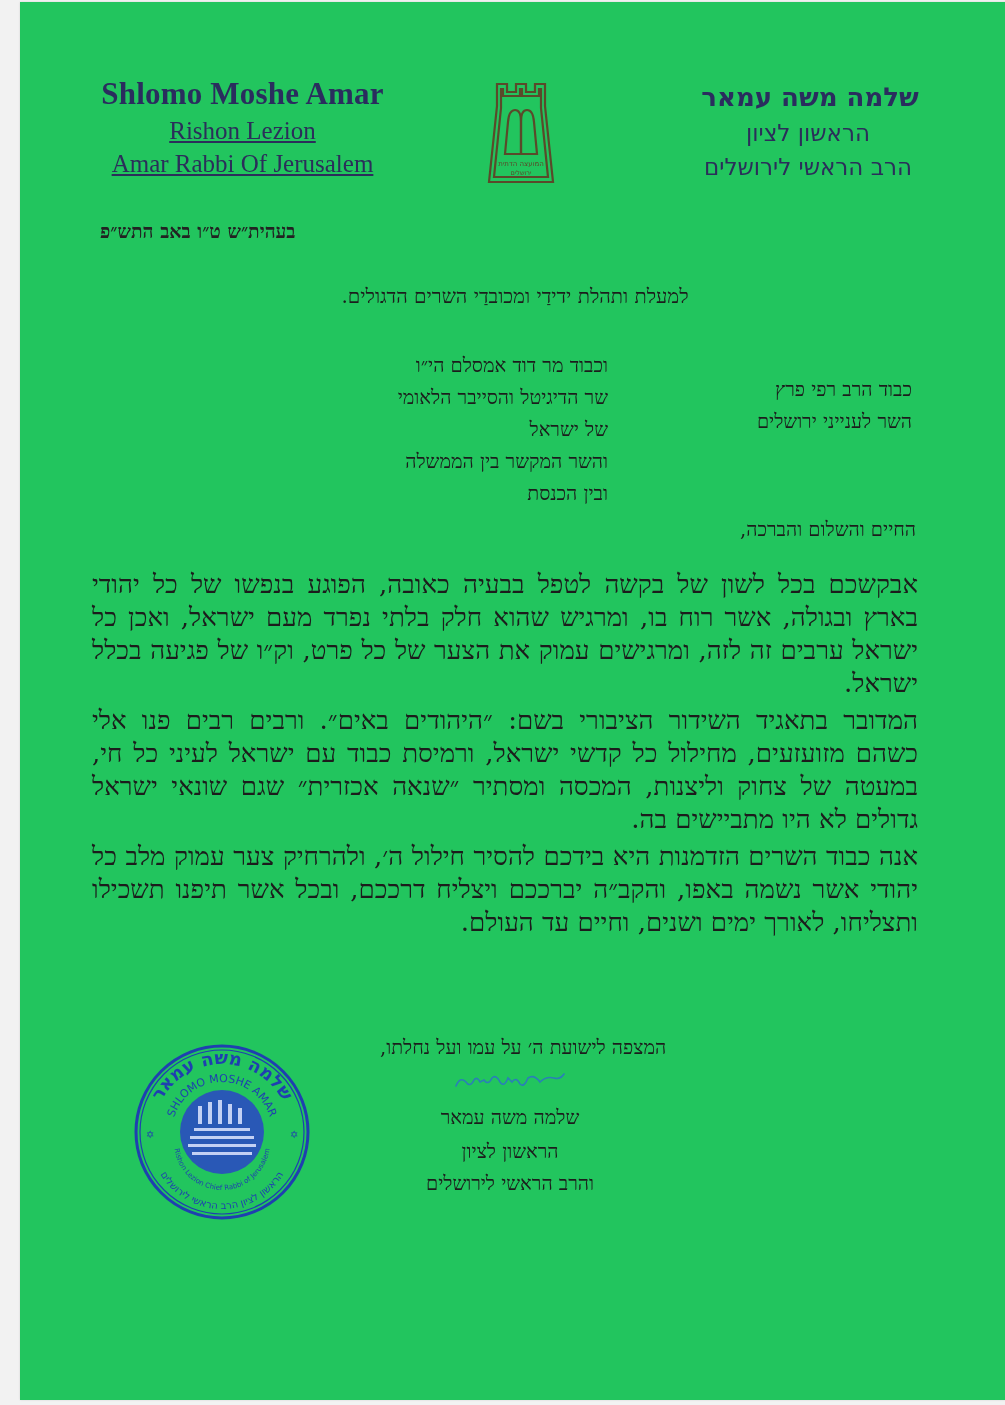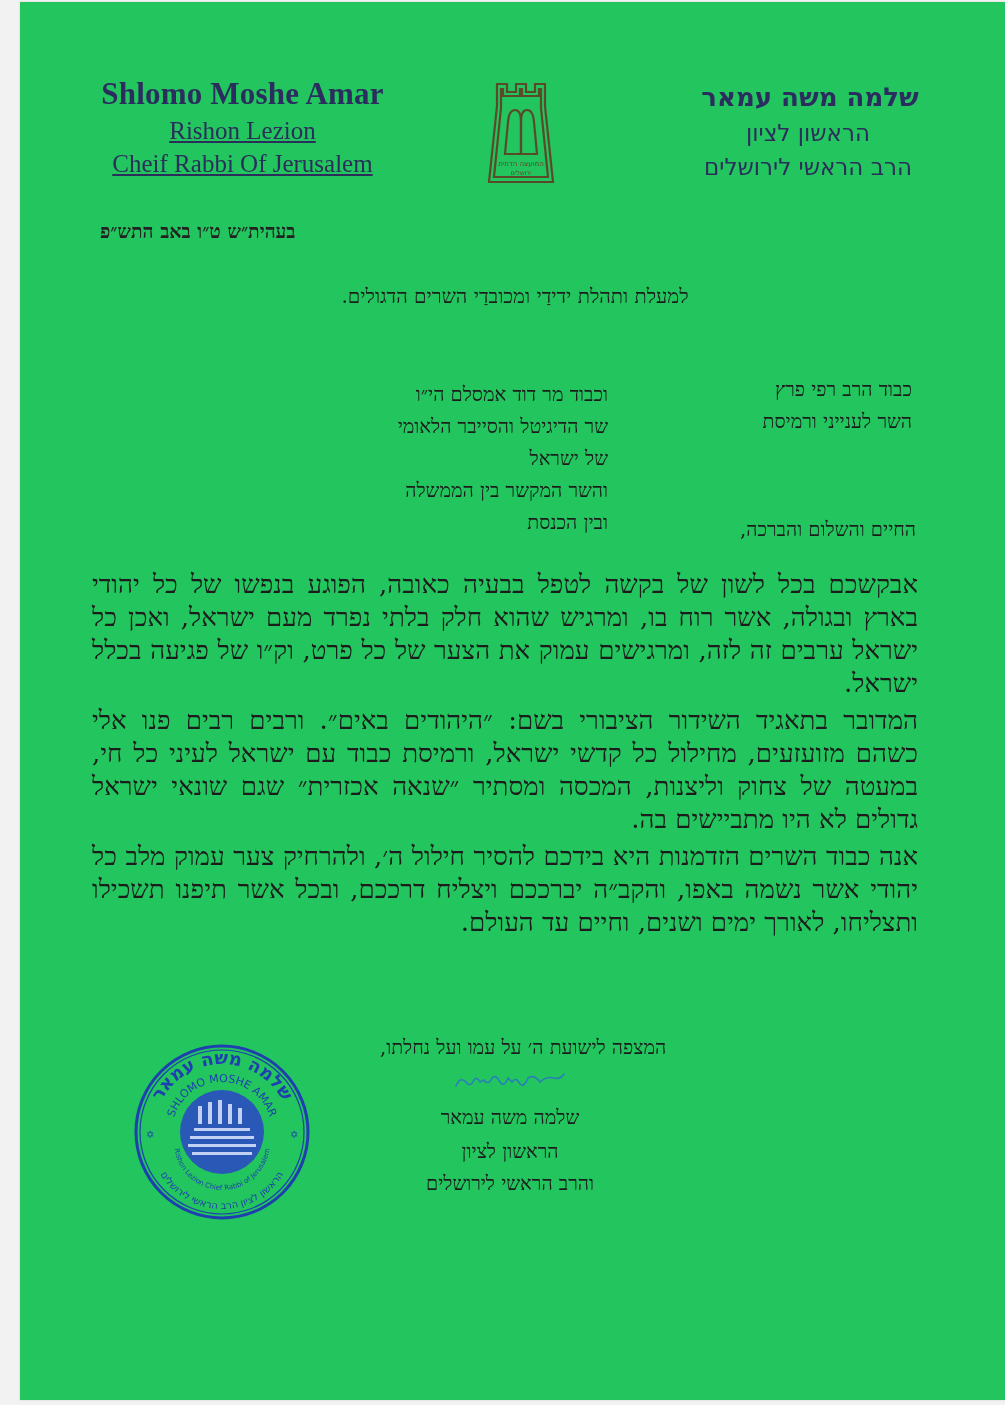--- a/index.html
+++ b/index.html
@@ -30,42 +30,42 @@
     .he-line {
       right: 78px; width: 260px; text-align: center; direction: rtl;
       font-family: "DejaVu Sans", sans-serif; font-size: 23px; color: #2b2e5a;
     }
     .logo { left: 455px; top: 76px; width: 92px; height: 108px; }
     .rtl { direction: rtl; text-align: right; color: #1c1c1c; font-size: 19.5px; }
     .date { left: 80px; top: 218px; width: 250px; text-align: left; direction: rtl; font-weight: bold; font-size: 19px; color: #222; }
     .salutation { left: 270px; top: 282px; width: 450px; text-align: center; direction: rtl; font-size: 20px; color: #1c1c1c; }
     .addr { line-height: 32px; font-size: 19.5px; }
     .addr-right { right: 104px; top: 348px; width: 260px; margin-top: 24px; }
-    .addr-left { left: 360px; top: 348px; width: 228px; margin-top: 29px; }
+    .addr-left { left: 360px; top: 348px; width: 228px; }
     .greeting { right: 100px; top: 516px; width: 400px; font-size: 19.5px; }
     .para {
       left: 72px; width: 826px; line-height: 33px;
       text-align: justify; text-align-last: right; font-size: 26px;
     }
     .p1 { top: 566px; }
     .p2 { top: 702px; }
     .p3 { top: 838px; }
     .closing { left: 360px; top: 1034px; width: 300px; text-align: left; direction: rtl; font-size: 19.5px; color: #1c1c1c; }
     .signature { left: 430px; top: 1066px; width: 120px; height: 28px; }
     .sign-line { left: 380px; width: 220px; text-align: center; direction: rtl; font-size: 19.5px; color: #1c1c1c; }
     .stamp { left: 112px; top: 1040px; width: 180px; height: 180px; }
   </style>
 </head>
 <body>
 
 <div class="page">
 
   <div class="abs en-name">Shlomo Moshe Amar</div>
   <div class="abs en-line" style="top:115px">Rishon Lezion</div>
-  <div class="abs en-line" style="top:148px">Cheif Rabbi Of Jerusalem</div>
+  <div class="abs en-line" style="top:148px">Amar Rabbi Of Jerusalem</div>
 
   <div class="abs logo">
     <svg width="92" height="108" viewBox="0 0 92 108">
       <g fill="none" stroke="#5a4a2a" stroke-width="2.2">
         <path d="M14 104 L22 28 L22 6 L32 6 L32 14 L41 14 L41 6 L51 6 L51 14 L60 14 L60 6 L70 6 L70 28 L78 104 Z"></path>
         <path d="M19 99 L26 30 L26 11 L28 11 L28 18 L45 18 L45 11 L47 11 L47 18 L64 18 L64 11 L66 11 L66 30 L73 99 Z"></path>
         <path d="M30 76 L33 44 Q34 32 40 32 Q46 32 46 44 L46 76 Z"></path>
         <path d="M46 76 L46 44 Q46 32 52 32 Q58 32 59 44 L62 76 Z"></path>
       </g>
       <text x="46" y="88" font-size="7" text-anchor="middle" fill="#5a4a2a" font-family="DejaVu Sans, sans-serif">המועצה הדתית</text>
@@ -76,21 +76,21 @@
   <div class="abs he-name">שלמה משה עמאר</div>
   <div class="abs he-line" style="top:118px">הראשון לציון</div>
   <div class="abs he-line" style="top:152px">הרב הראשי לירושלים</div>
 
   <div class="abs date">בעהית״ש ט״ו באב התש״פ</div>
 
   <div class="abs salutation">למעלת ותהלת ידידַי ומכובדַי השרים הדגולים.</div>
 
   <div class="abs rtl addr addr-right">
     <div>כבוד הרב רפי פרץ</div>
-    <div>השר לענייני ורמיסת</div>
+    <div>השר לענייני ירושלים</div>
   </div>
   <div class="abs rtl addr addr-left">
     <div>וכבוד מר דוד אמסלם הי״ו</div>
     <div>שר הדיגיטל והסייבר הלאומי של ישראל</div>
     <div>והשר המקשר בין הממשלה ובין הכנסת</div>
   </div>
 
   <div class="abs rtl greeting">החיים והשלום והברכה,</div>
 
   <div class="abs rtl para p1">אבקשכם בכל לשון של בקשה לטפל בבעיה כאובה, הפוגע בנפשו של כל יהודי בארץ ובגולה, אשר רוח בו, ומרגיש שהוא חלק בלתי נפרד מעם ישראל, ואכן כל ישראל ערבים זה לזה, ומרגישים עמוק את הצער של כל פרט, וק״ו של פגיעה בכלל ישראל.</div>

